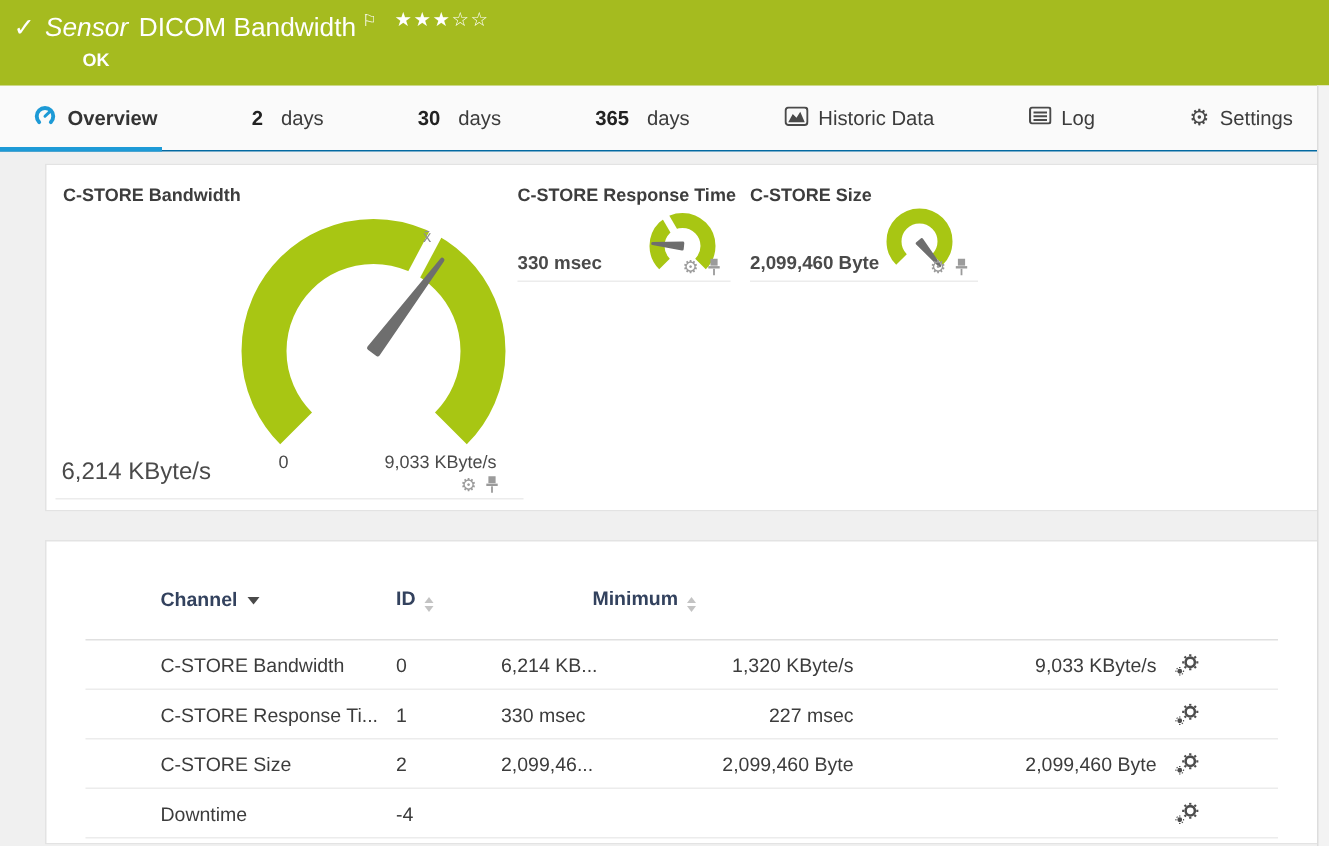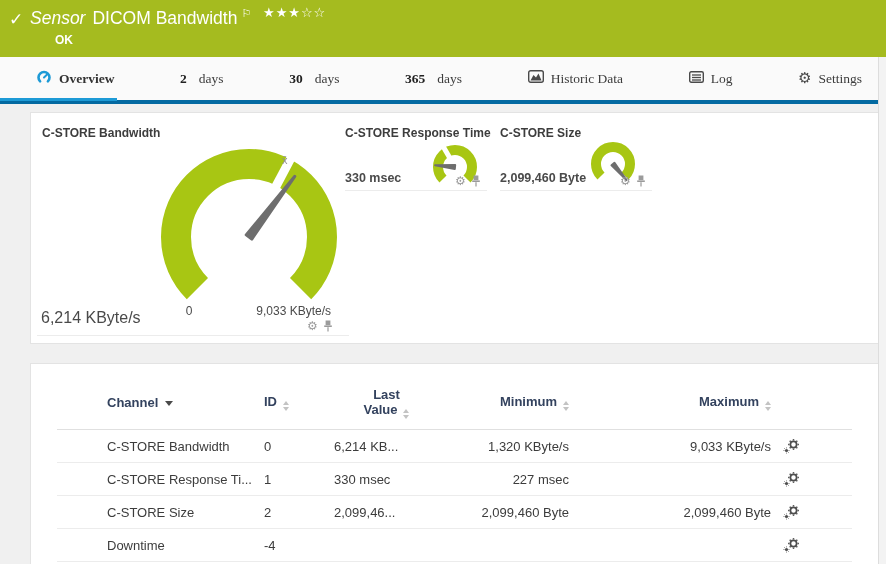--- a/index.html
+++ b/index.html
@@ -9,22 +9,22 @@
   
   .hdr{position:relative;height:57px;background:#a5bb1f;color:#fff;}
   .hdr-check{position:absolute;left:9px;top:9px;font-size:17px;font-weight:bold;}
   .hdr-line1{position:absolute;left:30px;top:7px;font-size:17.5px;white-space:nowrap;}
   .hdr-kind{font-style:italic;margin-right:7px;text-align:right;}
   .hdr-flag{font-size:11px;vertical-align:super;margin-left:4px;}
   .hdr-stars{position:absolute;left:263px;top:5px;font-size:13px;letter-spacing:1px;cursor:pointer;}
   .hdr-ok{position:absolute;left:55px;top:33px;font-size:12px;font-weight:bold;}
 
   
-  .tabs{height:43px;background:#fafafa;border-bottom:4px solid #0369a1;display:flex;
-    align-items:center;justify-content:space-between;padding:0 24px 0 36px;font-family:Liberation Serif, serif;}
+  .tabs{height:43px;background:#fafafa;border-bottom:1px solid #0369a1;display:flex;
+    align-items:center;justify-content:space-between;padding:0 24px 0 22px;}
   .tab{position:relative;display:flex;align-items:center;gap:7px;height:43px;
     font-size:13.5px;color:#3c3c3c;cursor:pointer;white-space:nowrap;}
   .tab .num{font-weight:bold;color:#222;margin-right:5px;}
   .tab.active .lbl{font-weight:bold;color:#333;}
   .tab-underline{position:absolute;left:-40px;right:-3px;bottom:-1px;height:3px;background:#1d9ad6;}
   .gear-glyph{font-size:15px;color:#4a4a4a;line-height:1;}
 
   
   .content{padding:8px 0 0 30px;}
   .panel{background:#fff;border:1px solid #e3e3e3;box-sizing:border-box;width:849px;}
@@ -200,35 +200,22 @@
       <div class="thead">
         <div class="c-channel th">
           <span>Channel</span><span class="tri-dark"></span>
         </div>
         <div class="c-id th">
           <span>ID</span><span class="sort">
               <span class="up"></span>
               <span class="dn"></span>
             </span>
         </div>
-        <div class="th-last th">
-          <span>Last</span>
-          <span><span>Value</span><span class="sort">
-                <span class="up"></span>
-                <span class="dn"></span>
-              </span></span>
-        </div>
         <div class="c-min th">
           <span>Minimum</span><span class="sort">
-              <span class="up"></span>
-              <span class="dn"></span>
-            </span>
-        </div>
-        <div class="c-max th">
-          <span>Maximum</span><span class="sort">
               <span class="up"></span>
               <span class="dn"></span>
             </span>
         </div>
         <div class="c-set"></div>
       </div>
 
       <div class="tr">
         <div class="c-channel">C-STORE Bandwidth</div>
         <div class="c-id">0</div>

